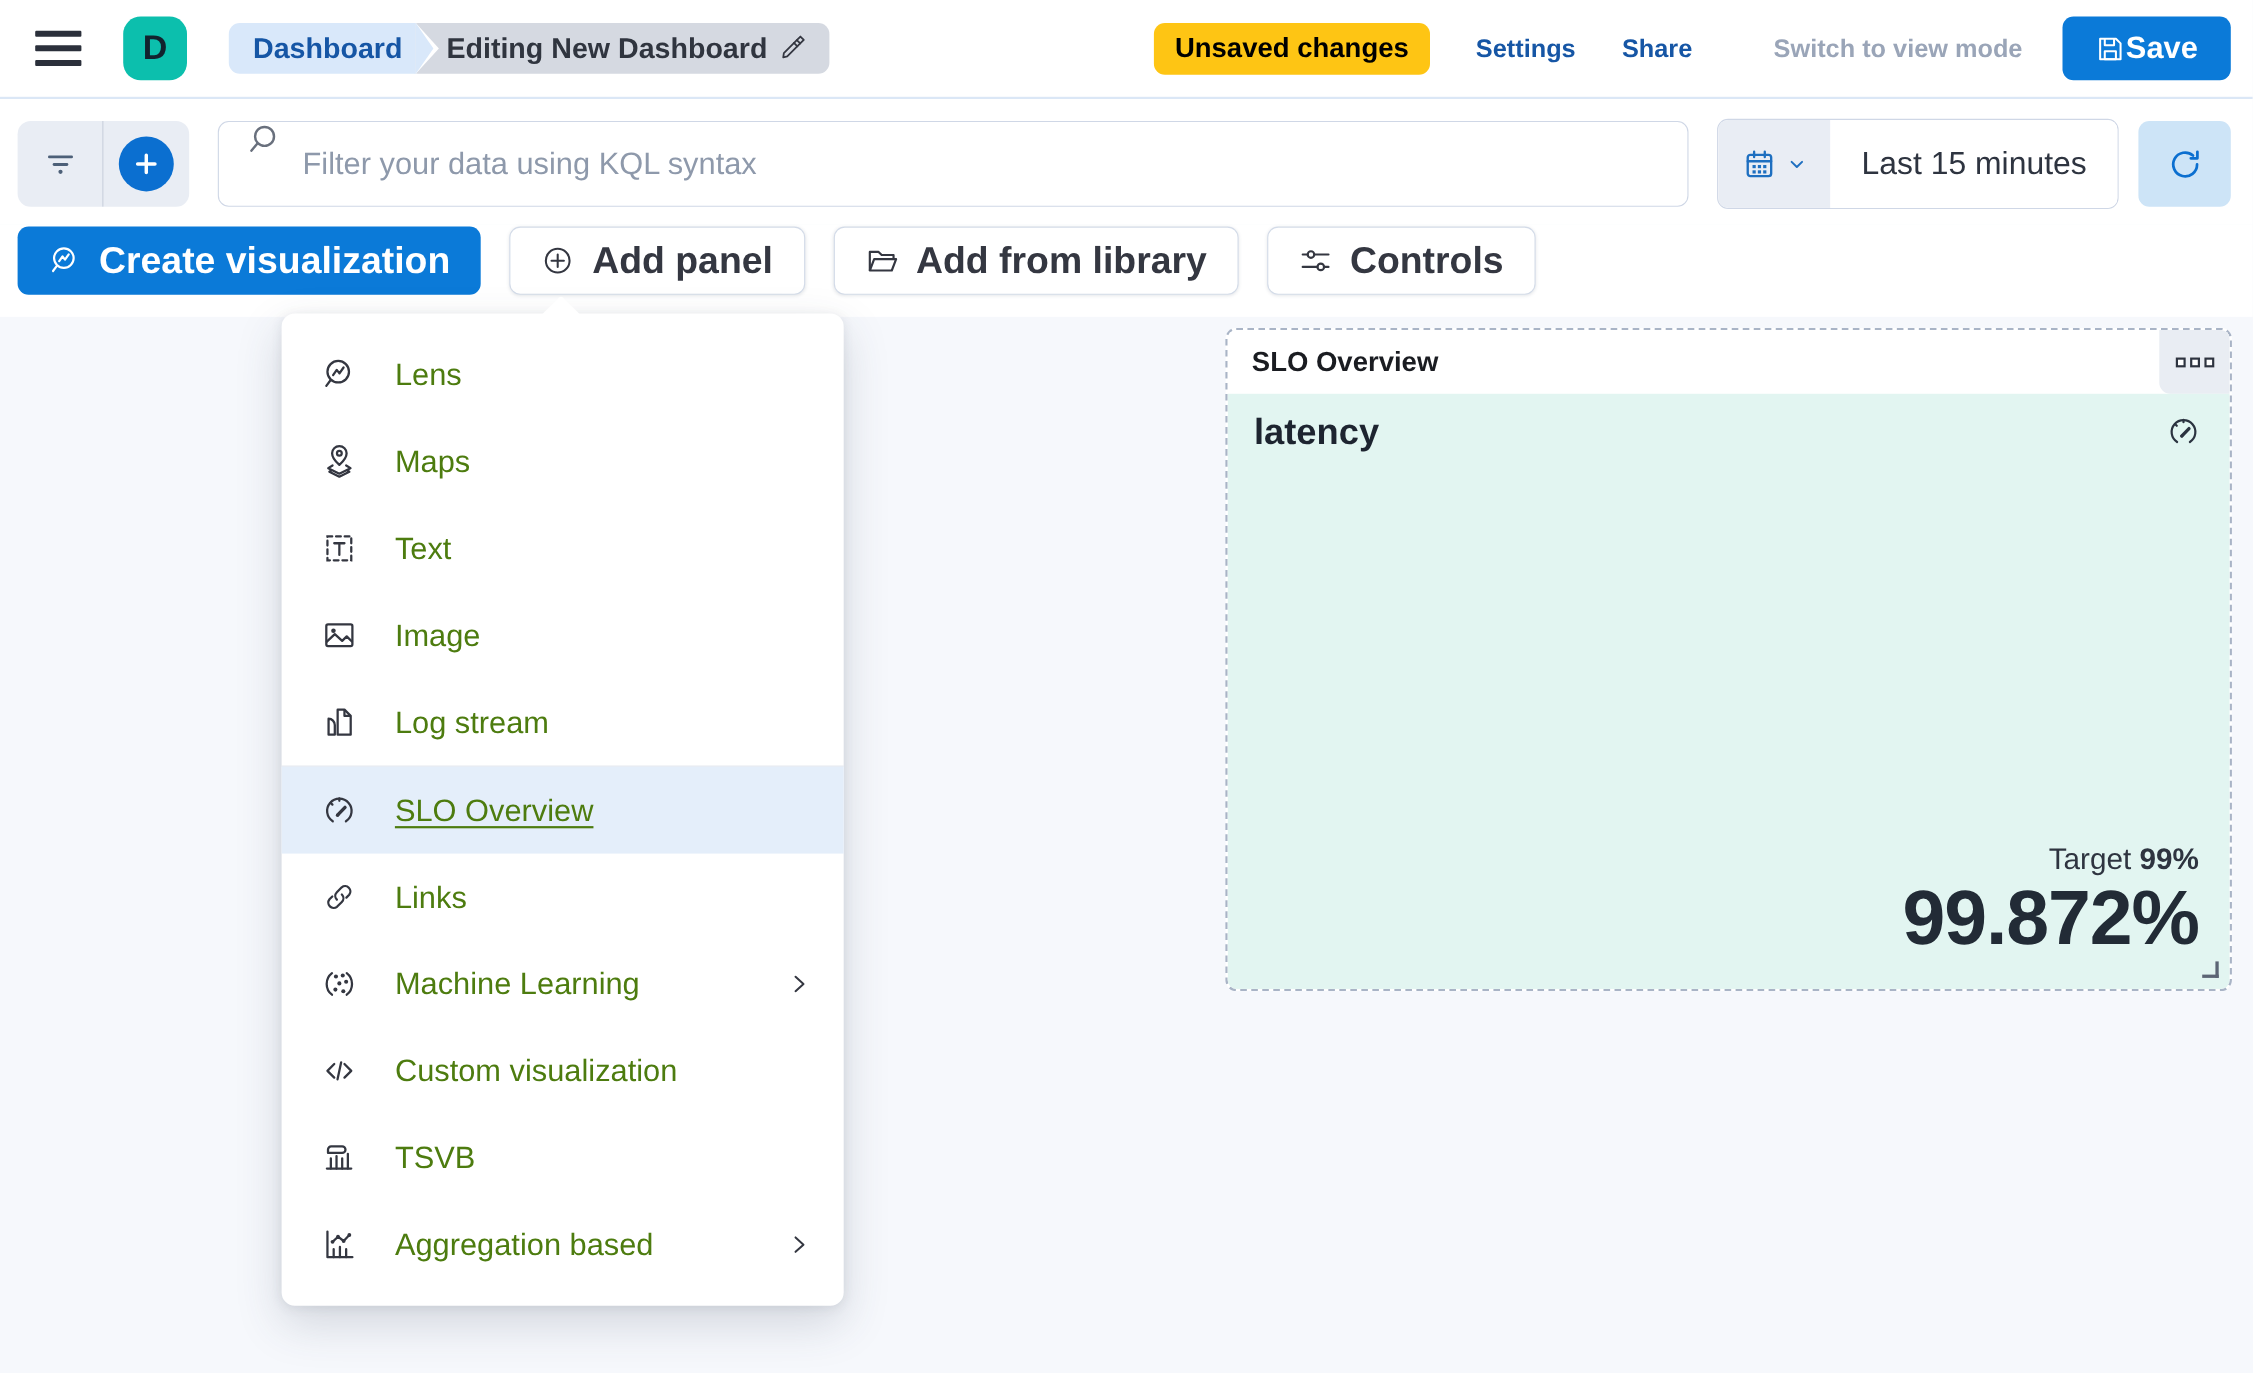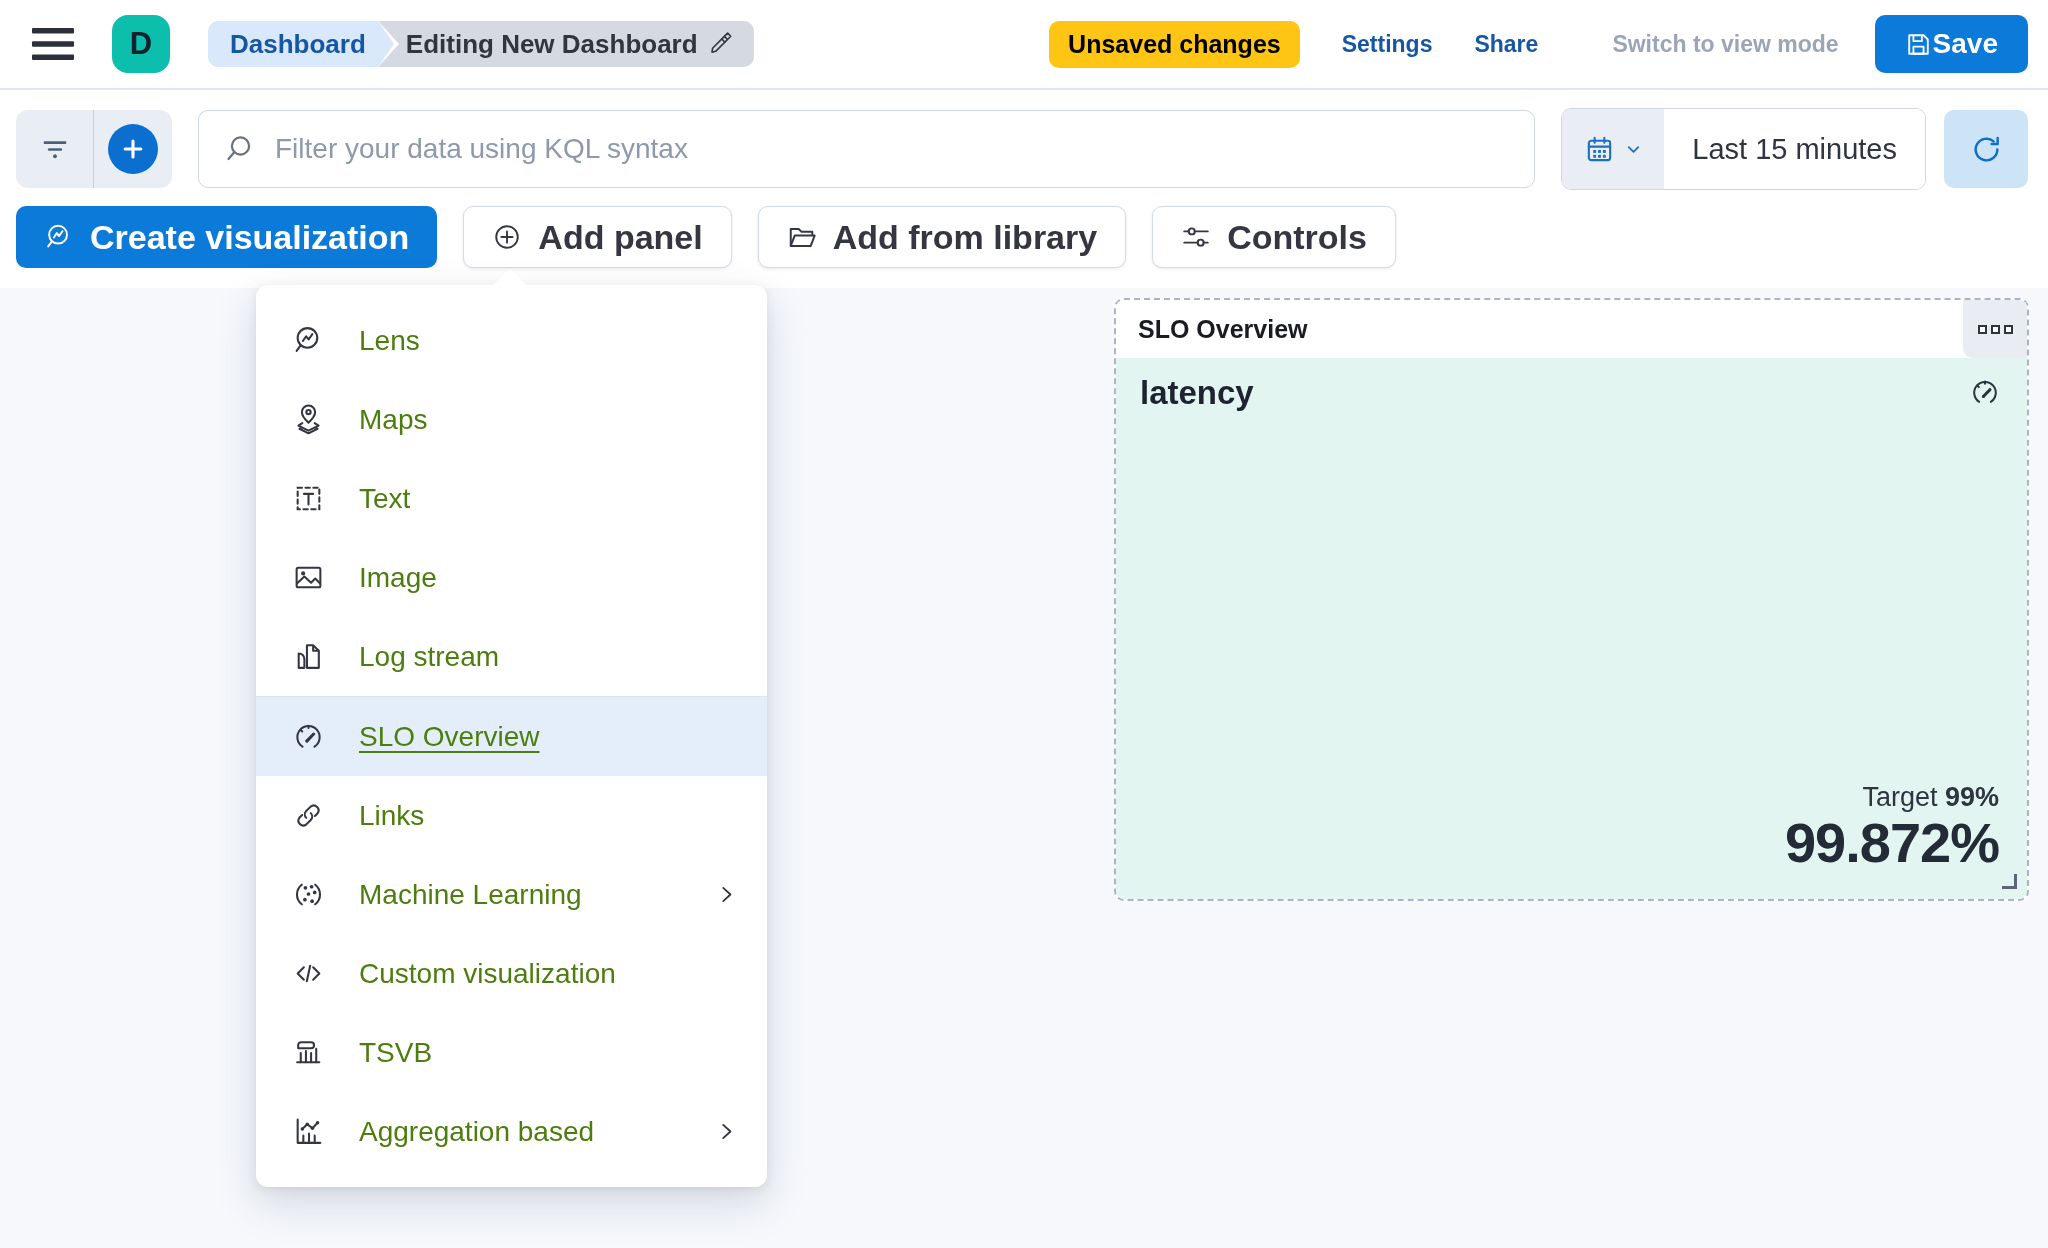--- a/index.html
+++ b/index.html
@@ -74,21 +74,21 @@
   .filter-seg.first { border-right:1px solid #c9d0dd; }
   .filter-seg .filter-ic { width:34px; height:34px; color:#4d6078; }
   .plus-circle {
     width:50px; height:50px; border-radius:50%; background:#0b6fd0;
     display:flex; align-items:center; justify-content:center; color:#fff;
   }
   .plus-circle svg { width:28px; height:28px; }
   .search-box {
     flex:1; height:78px; margin:0 26px; background:#fff;
     border:1px solid #cfd7e6; border-radius:10px;
-    display:flex; align-items:center; padding:0 24px; gap:20px;
+    display:flex; padding:0 24px; gap:20px;
   }
   .search-box .search-ic { width:32px; height:32px; color:#69707d; flex:none; }
   .search-box input {
     flex:1; border:none; outline:none; font-family:inherit;
     font-size:28px; color:#343741; background:transparent;
   }
   .search-box input::placeholder { color:#8e99ab; }
   .timepicker {
     display:flex; height:82px; border:1px solid #cfd7e6; border-radius:10px;
     overflow:hidden; flex:none;
@@ -162,21 +162,21 @@
     display:flex; align-items:center; justify-content:center; gap:4px;
     cursor:pointer; border:none; border-bottom-left-radius:10px;
   }
   .panel-menu-btn .sq { width:9px; height:9px; border:2.5px solid #2e3440; background:#fff; }
   .panel-body { flex:1; background:#e2f5f1; position:relative; padding:16px 24px; }
   .metric-title { font-size:33px; font-weight:700; color:#1d2430; }
   .panel-gauge { position:absolute; top:18px; right:26px; width:32px; height:32px; color:#2b3340; }
   .metric-block { position:absolute; right:28px; bottom:26px; text-align:right; }
   .target-line { font-size:27px; color:#2e3440; }
   .target-line .tv { font-weight:700; }
-  .big-value { font-size:56px; font-weight:800; color:#222b36; line-height:1.08; letter-spacing:-1px; }
+  .big-value { font-size:70px; font-weight:800; color:#222b36; line-height:1.08; letter-spacing:-1px; }
   .resize-handle {
     position:absolute; right:10px; bottom:10px; width:15px; height:15px;
     border-right:3px solid #5c6575; border-bottom:3px solid #5c6575; cursor:nwse-resize;
   }
 </style>
 </head>
 <body>
 
 <header class="topbar">
   <svg class="hamburger" viewBox="0 0 46 36" fill="#2b303b">

